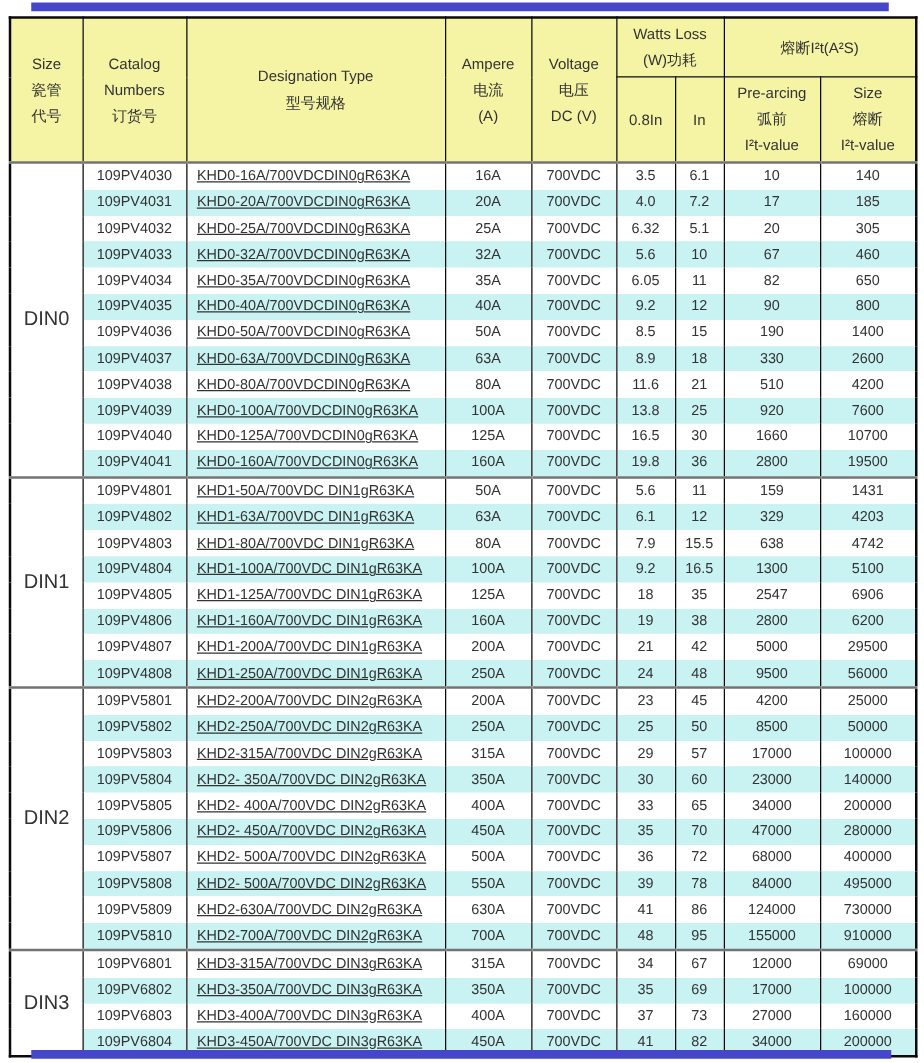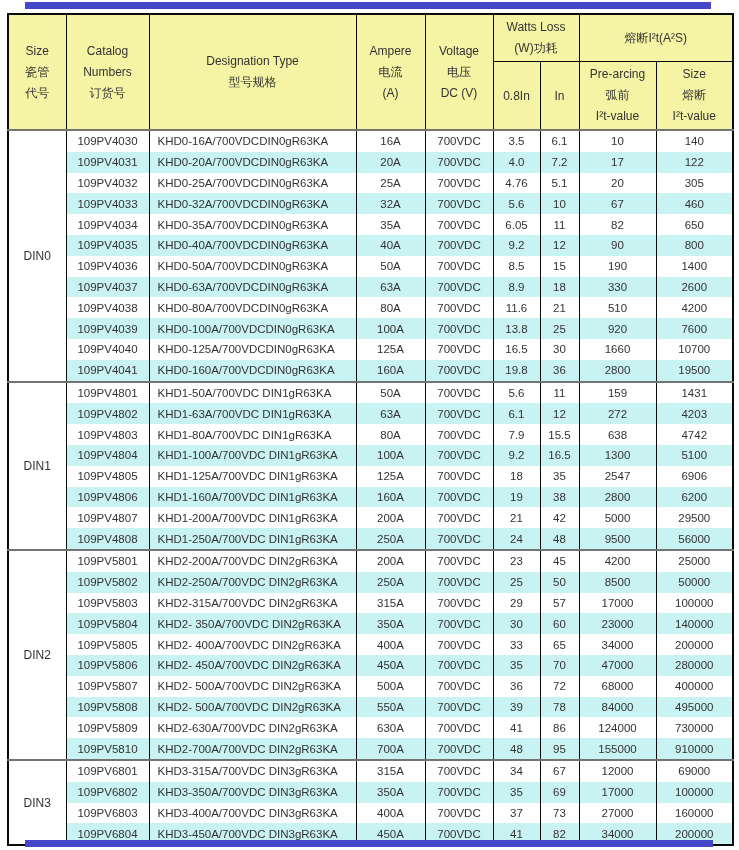--- a/index.html
+++ b/index.html
@@ -51,25 +51,26 @@
     vertical-align:middle;
     padding:0 2px;
     white-space:nowrap;
     overflow:hidden;
   }
   tbody tr.stripe td{background:#c9f2f2;}
   tbody tr.plain td{background:#ffffff;}
   tbody tr.group-start td{border-top:2px solid #737373;}
   tbody td.size-cell{
     background:#ffffff !important;
-    font-size:12px;
+    font-size:16px;
   }
   tbody td.designation-cell{
     text-align:left;
     padding-left:8px;
+    text-decoration:underline;
   }
 </style>
 </head>
 <body>
 
 <div class="rule rule-top"></div>
 
 <table class="spec">
   <colgroup>
     <col class="c-size">
@@ -144,28 +145,28 @@
         <td>140</td>
       </tr>
       <tr class="stripe">
         <td>109PV4031</td>
         <td class="designation-cell">KHD0-20A/700VDCDIN0gR63KA</td>
         <td>20A</td>
         <td>700VDC</td>
         <td>4.0</td>
         <td>7.2</td>
         <td>17</td>
-        <td>122</td>
+        <td>185</td>
       </tr>
       <tr class="plain">
         <td>109PV4032</td>
         <td class="designation-cell">KHD0-25A/700VDCDIN0gR63KA</td>
         <td>25A</td>
         <td>700VDC</td>
-        <td>4.76</td>
+        <td>6.32</td>
         <td>5.1</td>
         <td>20</td>
         <td>305</td>
       </tr>
       <tr class="stripe">
         <td>109PV4033</td>
         <td class="designation-cell">KHD0-32A/700VDCDIN0gR63KA</td>
         <td>32A</td>
         <td>700VDC</td>
         <td>5.6</td>
@@ -264,21 +265,21 @@
         <td>159</td>
         <td>1431</td>
       </tr>
       <tr class="stripe">
         <td>109PV4802</td>
         <td class="designation-cell">KHD1-63A/700VDC DIN1gR63KA</td>
         <td>63A</td>
         <td>700VDC</td>
         <td>6.1</td>
         <td>12</td>
-        <td>272</td>
+        <td>329</td>
         <td>4203</td>
       </tr>
       <tr class="plain">
         <td>109PV4803</td>
         <td class="designation-cell">KHD1-80A/700VDC DIN1gR63KA</td>
         <td>80A</td>
         <td>700VDC</td>
         <td>7.9</td>
         <td>15.5</td>
         <td>638</td>

